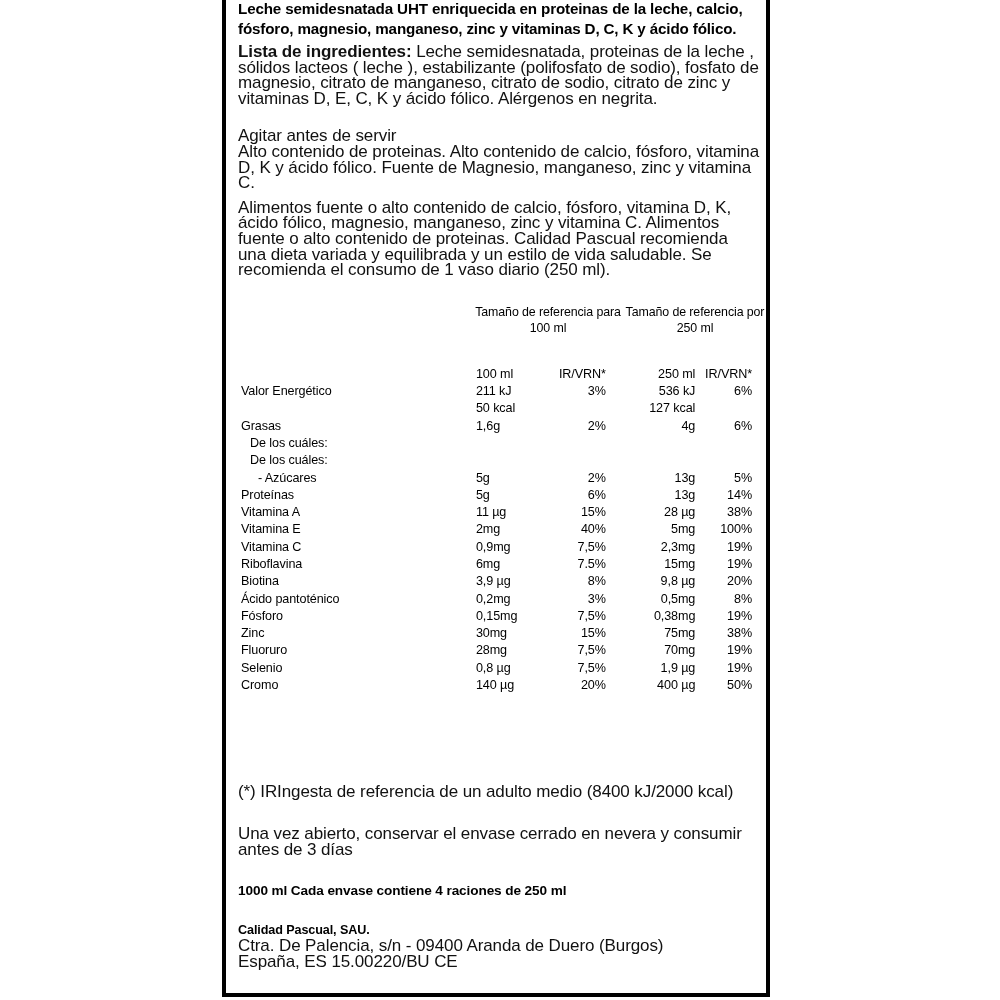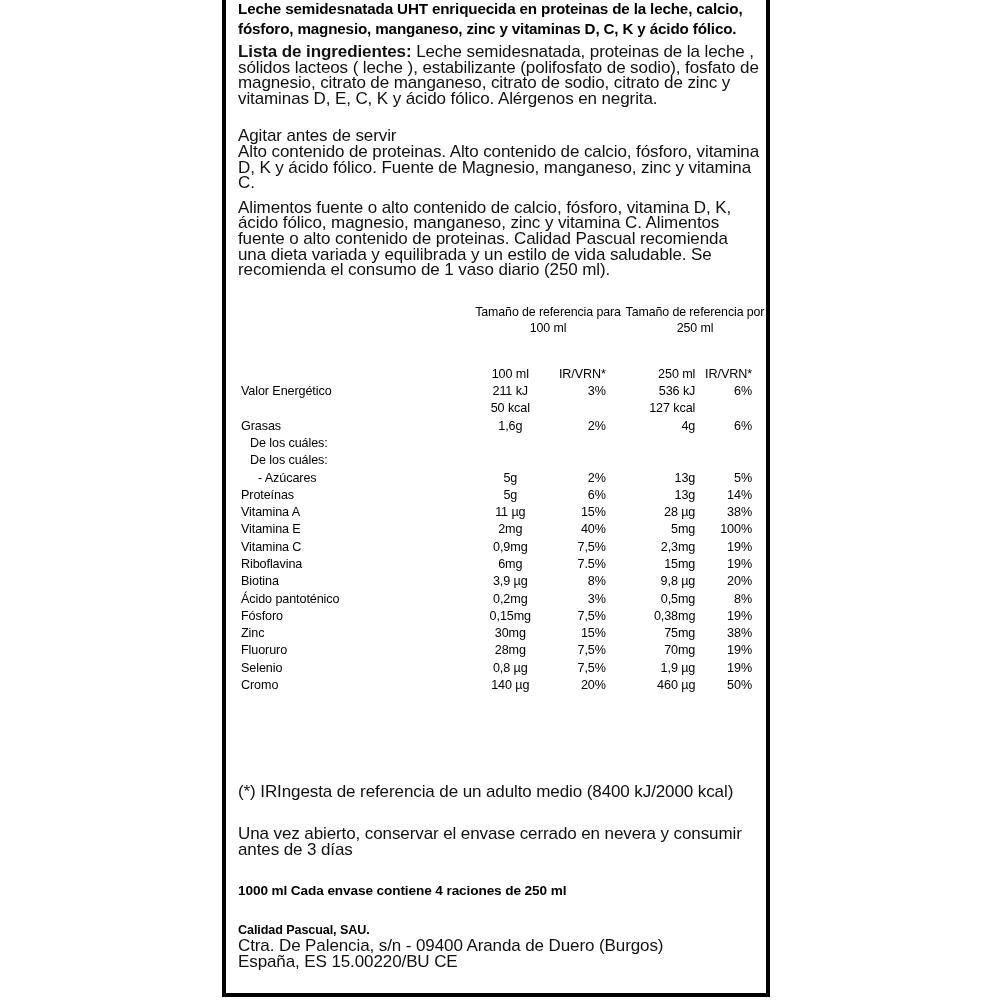--- a/index.html
+++ b/index.html
@@ -85,21 +85,21 @@
     letter-spacing: -0.1px;
   }
   #nutrition-table td, #nutrition-table th {
     padding: 0;
     font-weight: normal;
     line-height: 17.3px;
     vertical-align: baseline;
     white-space: nowrap;
   }
   .col-label   { width: 264px; text-align: left; padding-left: 5px !important; }
-  .col-v100    { width: 78px;  text-align: center; }
+  .col-v100    { width: 78px;  text-align: left; }
   .col-p100    { width: 66px;  text-align: right; padding-right: 18px !important; }
   .col-v250    { width: 80px;  text-align: right; }
   .col-p250    { width: 60px;  text-align: right; padding-right: 4px !important; }
 
   .row-indent .col-label { padding-left: 14px !important; }
   .row-indent2 .col-label { padding-left: 22px !important; }
 
   
   #footnote-ir { margin-top: 90px; }
   #storage-note { margin-top: 26px; }
@@ -267,21 +267,21 @@
           <td class="col-label">Selenio</td>
           <td class="col-v100">0,8 µg</td>
           <td class="col-p100">7,5%</td>
           <td class="col-v250">1,9 µg</td>
           <td class="col-p250">19%</td>
         </tr>
         <tr>
           <td class="col-label">Cromo</td>
           <td class="col-v100">140 µg</td>
           <td class="col-p100">20%</td>
-          <td class="col-v250">460 µg</td>
+          <td class="col-v250">400 µg</td>
           <td class="col-p250">50%</td>
         </tr>
       </tbody>
   </table>
 
   <p class="body-text" id="footnote-ir">(*) IRIngesta de referencia de un adulto medio (8400 kJ/2000 kcal)</p>
 
   <p class="body-text" id="storage-note">Una vez abierto, conservar el envase cerrado en nevera y consumir antes de 3 días</p>
 
   <div id="volume-line">1000 ml  Cada envase contiene 4 raciones de 250 ml</div>

